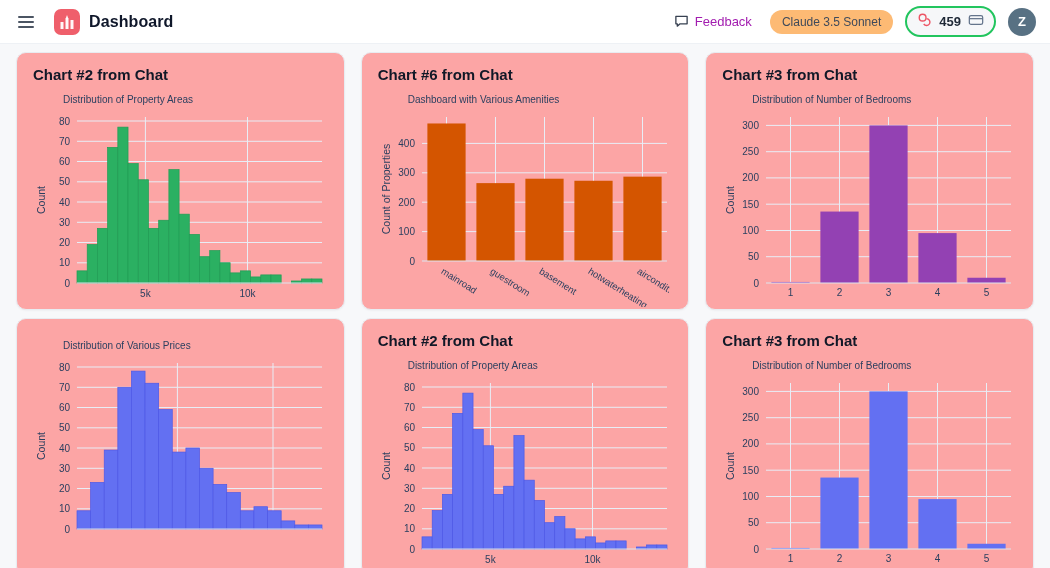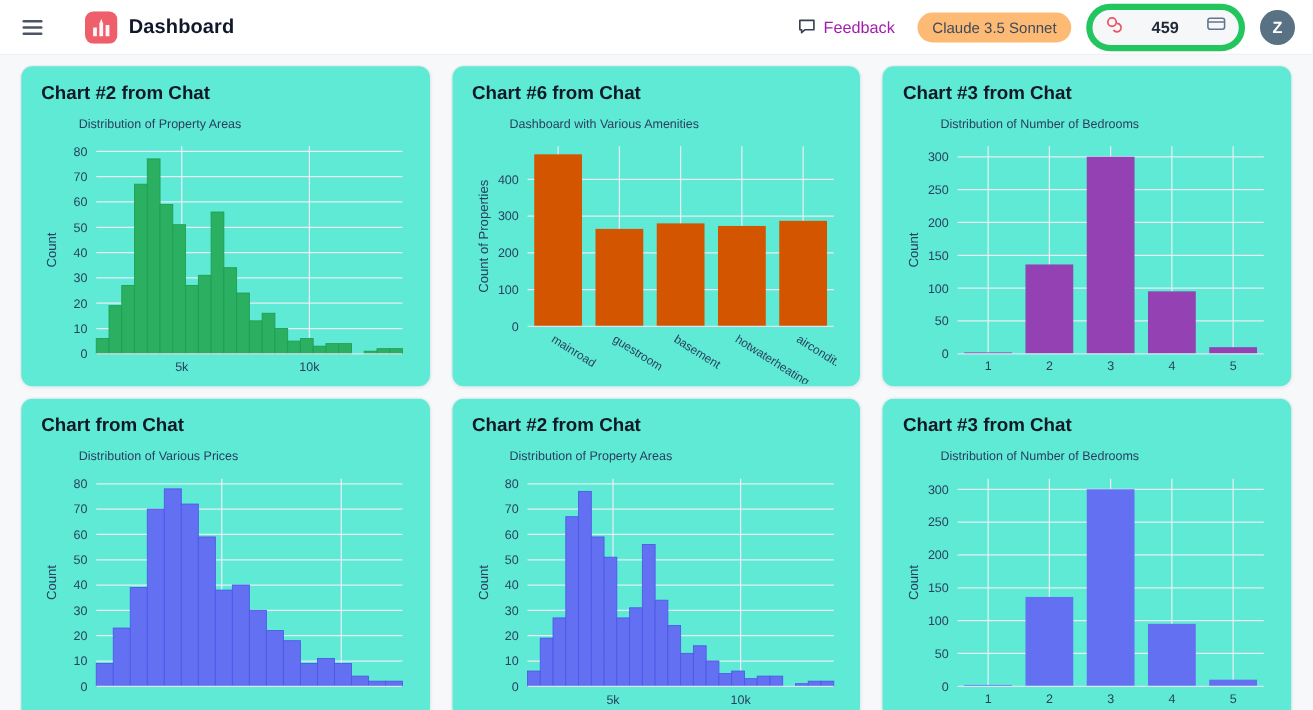--- a/index.html
+++ b/index.html
@@ -12,33 +12,33 @@
   
   .topbar {
     height: 44px; background: #ffffff;
     display: flex; align-items: center;
     padding: 0 14px 0 12px;
     border-bottom: 1px solid #eef1f5;
   }
   .menu-btn { width:28px; height:28px; display:flex; align-items:center; justify-content:center; cursor:pointer; border-radius:6px; }
   .menu-glyph { width:16px; display:block; }
   .menu-glyph span { display:block; height:2px; background:#4b5563; border-radius:2px; margin:3px 0; }
-  .brand { display:flex; align-items:center; gap:9px; margin-left:28px; }
+  .brand { display:flex; align-items:center; gap:9px; margin-left:14px; }
   .brand-logo { width:26px; height:26px; border-radius:7px; display:flex; align-items:flex-end; justify-content:center; }
   .app-title { font-size:16px; font-weight:700; letter-spacing:.1px; }
   .topbar-right { margin-left:auto; display:flex; align-items:center; gap:12px; }
   .feedback-btn { display:flex; align-items:center; gap:6px; font-size:13px; color:#a21caf; cursor:pointer; padding:4px 6px; border-radius:6px; }
   .model-badge { background:#fdba74; border-radius:999px; padding:5px 12px; font-size:12px; color:#3f4a5a; font-weight:500; cursor:pointer; }
-  .credits-pill { display:flex; align-items:center; gap:22px; background:#f6f7f9; border:5px solid #22c55e; border-radius:999px; padding:4px 10px; cursor:pointer; }
+  .credits-pill { display:flex; align-items:center; gap:7px; background:#f6f7f9; border:2px solid #22c55e; border-radius:999px; padding:4px 10px; cursor:pointer; }
   .credits-count { font-size:13px; font-weight:600; color:#1f2937; }
   .avatar { width:28px; height:28px; border-radius:50%; background:#587183; color:#fff; font-size:13px; font-weight:600; display:flex; align-items:center; justify-content:center; cursor:pointer; }
   
   .dash { padding: 8px 16px 16px; display:grid; grid-template-columns: repeat(3,1fr); grid-auto-rows: 258px; gap: 8px 16px; }
   .card {
-    background:#5eead4; border:1px solid #e8ecf1; border-radius:10px;
+    background:#fca5a5; border:1px solid #e8ecf1; border-radius:10px;
     padding:12px 16px 10px; overflow:hidden;
     box-shadow: 0 1px 2px rgba(16,24,40,.04);
   }
   .card-title { font-size:15px; font-weight:700; color:#111827; line-height:20px; }
   .plot-title { margin:6px 0 2px 30px; font-size:10px; color:#2a3f5f; line-height:18px; }
   .plot-svg svg { display:block; }
   .plot-svg text { font-family: "Liberation Sans", "DejaVu Sans", sans-serif; }
 </style>
 </head>
 <body>
@@ -216,21 +216,20 @@
           <text x="166.5" y="185" text-anchor="middle" font-size="10" fill="#2a3f5f">3</text>
           <text x="215.5" y="185" text-anchor="middle" font-size="10" fill="#2a3f5f">4</text>
           <text x="264.5" y="185" text-anchor="middle" font-size="10" fill="#2a3f5f">5</text>
           <line x1="44" x2="289" y1="172" y2="172" stroke="#dde5ee"></line>
           <text x="12" y="89" font-size="10.5" fill="#2a3f5f" text-anchor="middle" transform="rotate(-90 12 89)">Count</text>
         </svg>
       </div>
   </section>
 
   <section class="card">
-    <h2 class="card-title">Chart from Chat</h2>
     <div class="plot-title">Distribution of Various Prices</div>
     <div class="plot-svg">
         <svg width="297" height="190" viewBox="0 0 297 190">
           <text x="37" y="175.5" text-anchor="end" font-size="10" fill="#2a3f5f">0</text>
           <line x1="44" x2="289" y1="151.8" y2="151.8" stroke="#e8edf6" stroke-width="1"></line>
           <text x="37" y="155.3" text-anchor="end" font-size="10" fill="#2a3f5f">10</text>
           <line x1="44" x2="289" y1="131.5" y2="131.5" stroke="#e8edf6" stroke-width="1"></line>
           <text x="37" y="135" text-anchor="end" font-size="10" fill="#2a3f5f">20</text>
           <line x1="44" x2="289" y1="111.3" y2="111.3" stroke="#e8edf6" stroke-width="1"></line>
           <text x="37" y="114.8" text-anchor="end" font-size="10" fill="#2a3f5f">30</text>

